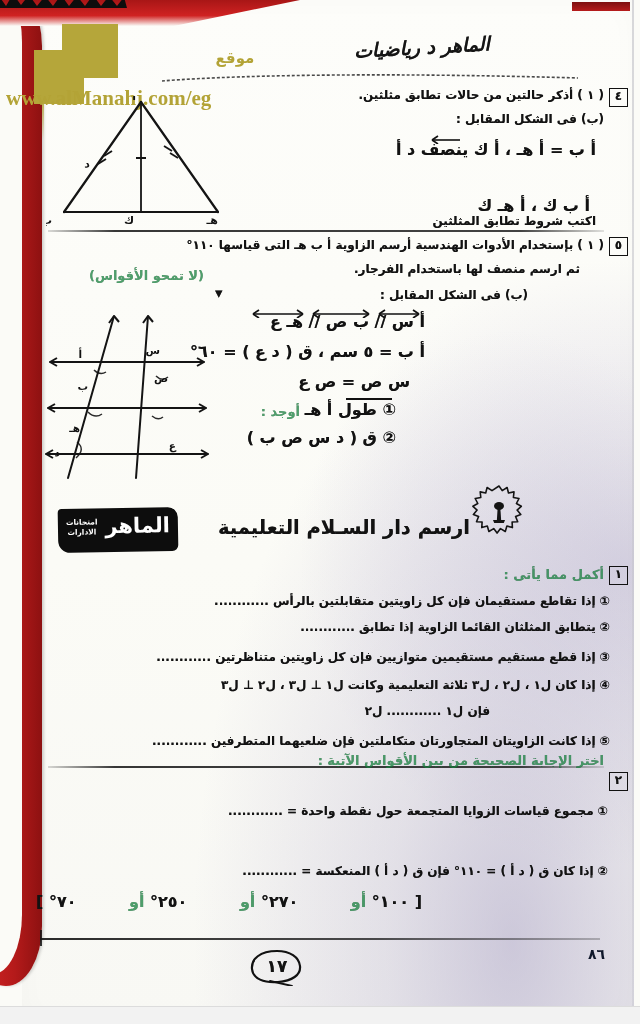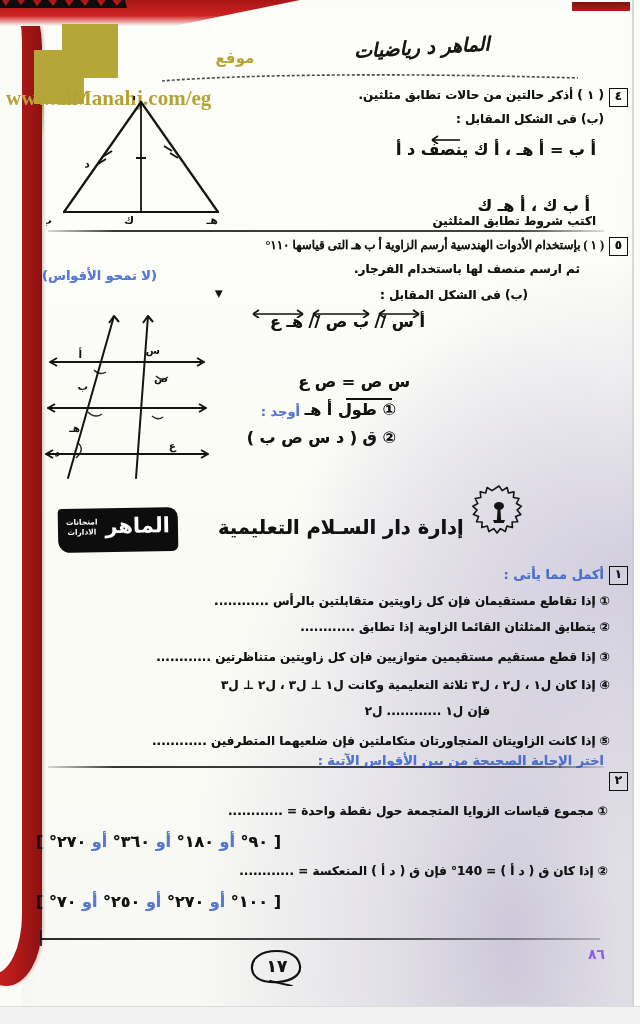--- a/index.html
+++ b/index.html
@@ -115,21 +115,21 @@
     padding-left: 4px;
     white-space: nowrap;
   }
 
   
   .ink {
     color: #121212;
     font-family: "DejaVu Sans", "Liberation Sans", sans-serif;
     text-shadow: 0 0 0.6px rgba(0,0,0,0.55);
   }
-  .faint { color: #1d4ed8; opacity: 0.75; }
+  .faint { color: #15803d; opacity: 0.75; margin-left: 47px; }
 
   
   .hand-title {
     position: absolute;
     right: 150px; top: 36px;
     font-size: 19px;
     font-weight: bold;
     font-style: italic;
     letter-spacing: -1px;
     transform: rotate(-3.2deg);
@@ -239,21 +239,21 @@
     left: 0; top: 8px; width: 58px;
     text-align: center;
     font-size: 17px;
     font-weight: bold;
   }
   .page-right {
     position: absolute;
     left: 588px; top: 946px;
     font-size: 14px;
     font-weight: bold;
-    color: #8b5cf6;
+    color: #0f172a;
   }
   .dots { letter-spacing: 1.5px; }
   .bottom-strip {
     position: absolute;
     left: 0; top: 1006px;
     width: 640px; height: 18px;
     background: #f2f2f2;
     border-top: 1px solid #dcdcdc;
   }
 </style>
@@ -321,40 +321,41 @@
       <text x="6" y="128">ب</text>
       <text x="172" y="128">هـ</text>
       <text x="88" y="128">ك</text>
       <text x="44" y="72">د</text>
     </g>
   </svg>
 
   <div class="sep" style="left:48px; top:230px; width:556px;"></div>
 
   <div class="qbox ink" style="right:12px; top:237px;">٥</div>
-  <div class="line ink" style="right:36px; top:238px;font-family:Liberation Serif, serif;">( ١ ) بإستخدام الأدوات الهندسية أرسم الزاوية أ ب هـ التى قياسها ١١٠°</div>
+  <div class="line ink" style="right:36px; top:238px;">( ١ ) بإستخدام الأدوات الهندسية أرسم الزاوية أ ب هـ التى قياسها ١١٠°</div>
   <div class="line ink" style="right:60px; top:262px;">ثم ارسم منصف لها باستخدام الفرجار.</div>
   <div class="line ink sm faint" style="left:42px; top:268px;">(لا تمحو الأقواس)</div>
   <div class="line ink" style="right:112px; top:288px;">(ب) فى الشكل المقابل :</div>
   <div class="line ink" style="left:215px; top:284px; font-size:15px;">▾</div>
 
   <svg class="diagram" style="right:215px; top:306px;" width="178" height="12">
     <g stroke="#111" stroke-width="1.7" fill="none">
       <path d="M6,8 H56"></path>
         <path d="M6,8 l6,-4 M6,8 l6,4"></path>
         <path d="M56,8 l-6,-4 M56,8 l-6,4"></path>
       <path d="M66,8 H122"></path>
         <path d="M66,8 l6,-4 M66,8 l6,4"></path>
         <path d="M122,8 l-6,-4 M122,8 l-6,4"></path>
       <path d="M132,8 H172"></path>
         <path d="M132,8 l6,-4 M132,8 l6,4"></path>
         <path d="M172,8 l-6,-4 M172,8 l-6,4"></path>
     </g>
   </svg>
   <div class="line ink big" style="right:215px; top:312px;">أ س // ب ص // هـ ع</div>
+  <div class="line ink big" style="right:215px; top:342px;">أ ب = ٥ سم ، ق ( د ع ) = ٦٠°</div>
   <div class="line ink big" style="right:230px; top:372px;">س ص = ص ع</div>
   <div class="line ink sm faint" style="right:340px; top:404px;">أوجد :</div>
   <div class="line ink big" style="right:244px; top:400px;">① طول أ هـ</div>
   <div class="diagram" style="right:248px; top:398px; width:46px; height:2px; background:#111;"></div>
   <div class="line ink big" style="right:244px; top:428px;">② ق ( د س ص ب )</div>
 
   <svg class="diagram" style="left:36px; top:300px;" width="200" height="180">
     <g stroke="#141414" stroke-width="2" fill="none" stroke-linecap="round">
       <path d="M14,62 H168"></path>
       <path d="M12,108 H170"></path>
@@ -401,21 +402,21 @@
   <svg class="logo-spikes" viewBox="0 0 134 14" preserveAspectRatio="none">
     <path d="M0,14 L6,2 L13,12 L20,0 L28,11 L36,1 L44,12 L52,2 L60,12 L68,1 L76,12 L84,2 L92,12 L100,1 L108,12 L116,2 L124,12 L131,3 L134,14 Z" fill="#0d0d0d"></path>
   </svg>
   <div class="maher-logo">
     <span class="mtxt">الماهر</span>
     <span class="msub">
       <span>امتحانات</span><br>
       <span>الادارات</span>
     </span>
   </div>
-  <div class="school-title ink">إدارة دار السـلام التعليمية</div>
+  <div class="school-title ink">ارسم دار السـلام التعليمية</div>
 
   <div class="qbox ink" style="right:12px; top:566px;">١</div>
   <div class="line ink sm faint" style="right:36px; top:567px;">أكمل مما يأتى :</div>
 
   <div class="line ink" style="right:30px; top:594px;">
     <span>①</span>
     <span>إذا تقاطع مستقيمان فإن كل زاويتين متقابلتين بالرأس</span>
     <span class="dots">............</span>
   </div>
   <div class="line ink" style="right:30px; top:620px;">
@@ -446,35 +447,24 @@
   <div class="sep" style="left:48px; top:766px; width:556px;"></div>
 
   <div class="qbox ink" style="right:12px; top:772px;">٢</div>
   <div class="line ink sm faint" style="right:36px; top:753px;text-align:center;">اختر الإجابة الصحيحة من بين الأقواس الآتية :</div>
 
   <div class="line ink" style="right:32px; top:804px;">
     <span>①</span>
     <span>مجموع قياسات الزوايا المتجمعة حول نقطة واحدة =</span>
     <span class="dots">............</span>
   </div>
-  <div class="line ink big" style="left:36px; top:832px;">
-    <span>[</span>
-    <span>٩٠°</span>
-    <span class="faint">أو</span>
-    <span>١٨٠°</span>
-    <span class="faint">أو</span>
-    <span>٣٦٠°</span>
-    <span class="faint">أو</span>
-    <span>٢٧٠°</span>
-    <span>]</span>
-  </div>
 
   <div class="line ink" style="right:32px; top:864px;">
     <span>②</span>
-    <span>إذا كان ق ( د أ ) = 140° فإن ق ( د أ ) المنعكسة =</span>
+    <span>إذا كان ق ( د أ ) = ١١٠° فإن ق ( د أ ) المنعكسة =</span>
     <span class="dots">............</span>
   </div>
   <div class="line ink big" style="left:36px; top:892px;">
     <span>[</span>
     <span>١٠٠°</span>
     <span class="faint">أو</span>
     <span>٢٧٠°</span>
     <span class="faint">أو</span>
     <span>٢٥٠°</span>
     <span class="faint">أو</span>

